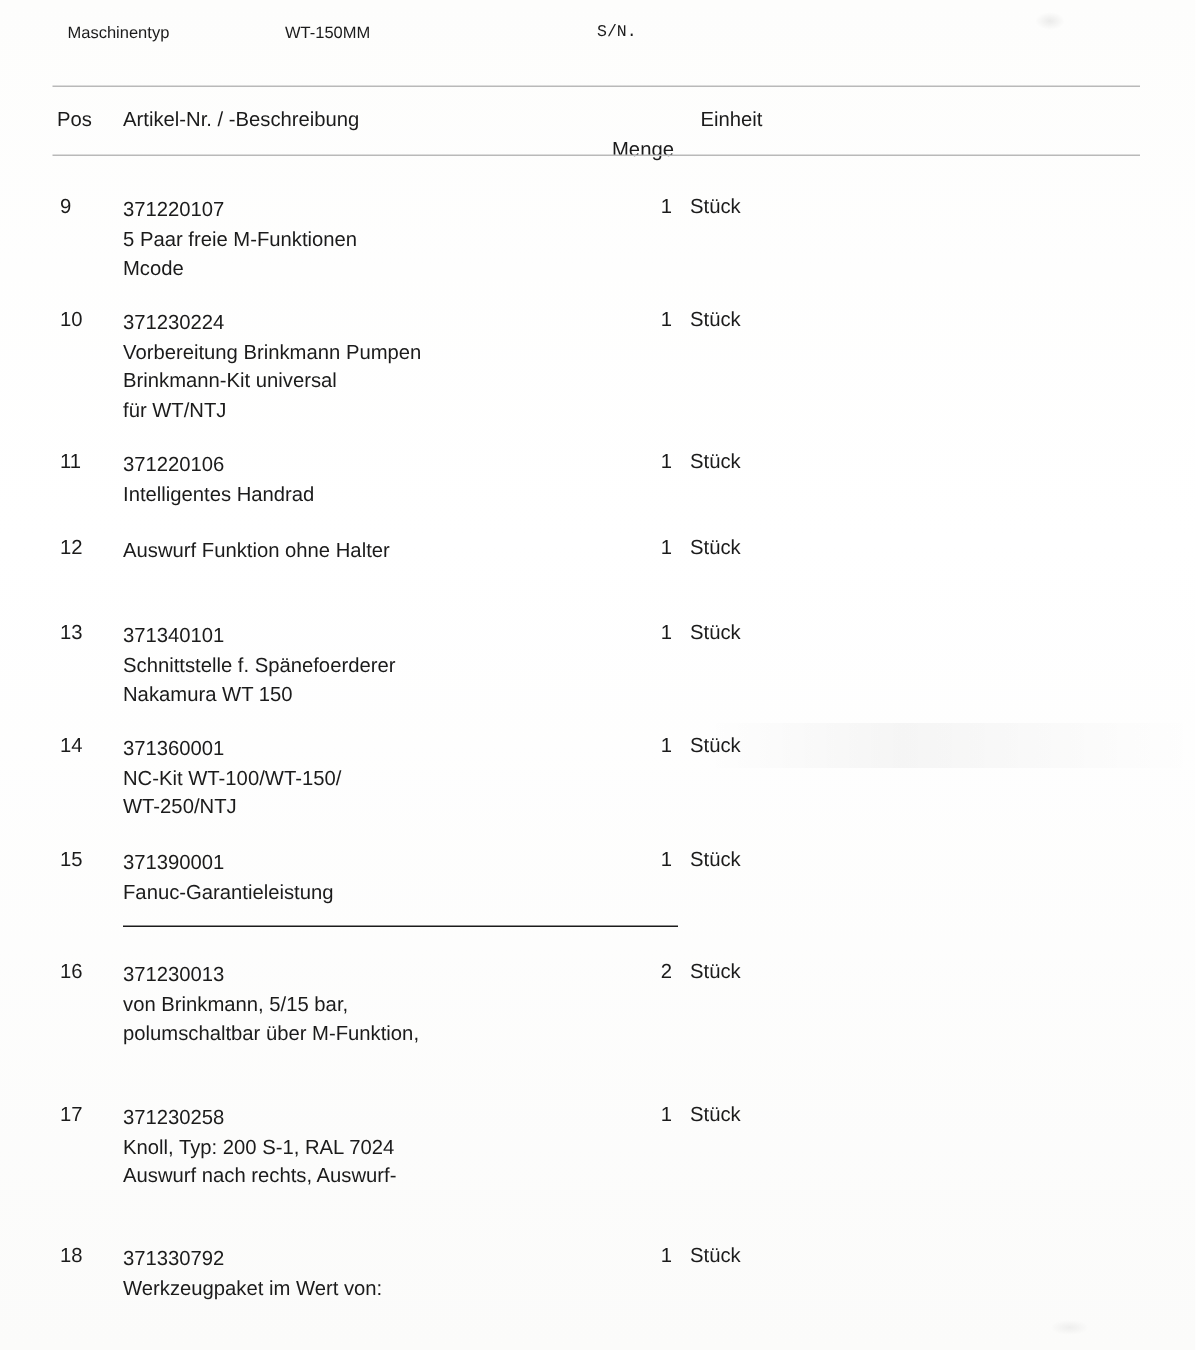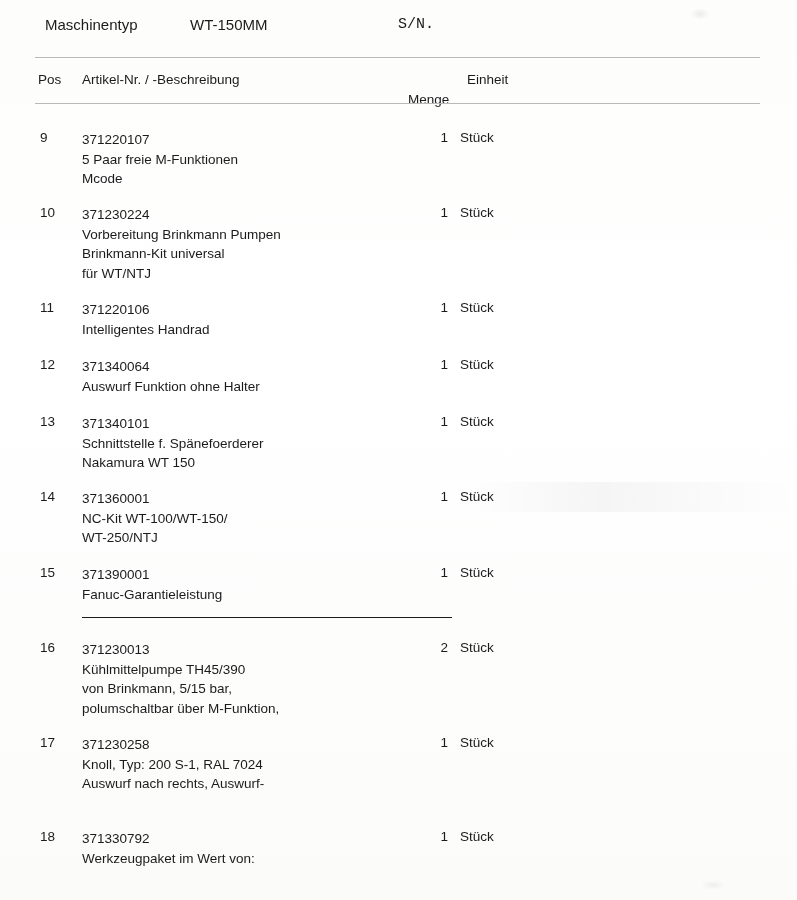--- a/index.html
+++ b/index.html
@@ -42,21 +42,21 @@
     width: 26px; height: 10px;
     background: radial-gradient(ellipse at center, rgba(0,0,0,0.05), rgba(0,0,0,0) 70%);
   }
 
   
   .machine-row {
     position: absolute;
     left: 0; top: 16px;
     width: 797px;
     height: 22px;
-    font-size: 15px;
+    font-size: 11px;
   }
   .machine-label {
     position: absolute;
     left: 45px; top: 0;
   }
   .machine-value {
     position: absolute;
     left: 190px; top: 0;
   }
   .sn-label {
@@ -185,21 +185,20 @@
         <div class="it-lines">
           <div class="it-line">371220106</div>
           <div class="it-line">Intelligentes Handrad</div>
         </div>
         <div class="it-qty">1</div>
         <div class="it-unit">Stück</div>
       </div>
       <div class="item" style="top: 357px;">
         <div class="it-pos">12</div>
         <div class="it-lines">
-          <div class="it-line">371340064</div>
           <div class="it-line">Auswurf Funktion ohne Halter</div>
         </div>
         <div class="it-qty">1</div>
         <div class="it-unit">Stück</div>
       </div>
       <div class="item" style="top: 414px;">
         <div class="it-pos">13</div>
         <div class="it-lines">
           <div class="it-line">371340101</div>
           <div class="it-line">Schnittstelle f. Spänefoerderer</div>
@@ -225,21 +224,20 @@
           <div class="it-line">Fanuc-Garantieleistung</div>
         </div>
         <div class="it-qty">1</div>
         <div class="it-unit">Stück</div>
       </div>
       <div class="sep-line" style="top: 617px;"></div>
       <div class="item" style="top: 640px;">
         <div class="it-pos">16</div>
         <div class="it-lines">
           <div class="it-line">371230013</div>
-          <div class="it-line">Kühlmittelpumpe TH45/390</div>
           <div class="it-line">von Brinkmann, 5/15 bar,</div>
           <div class="it-line">polumschaltbar über M-Funktion,</div>
         </div>
         <div class="it-qty">2</div>
         <div class="it-unit">Stück</div>
       </div>
       <div class="item" style="top: 735px;">
         <div class="it-pos">17</div>
         <div class="it-lines">
           <div class="it-line">371230258</div>

